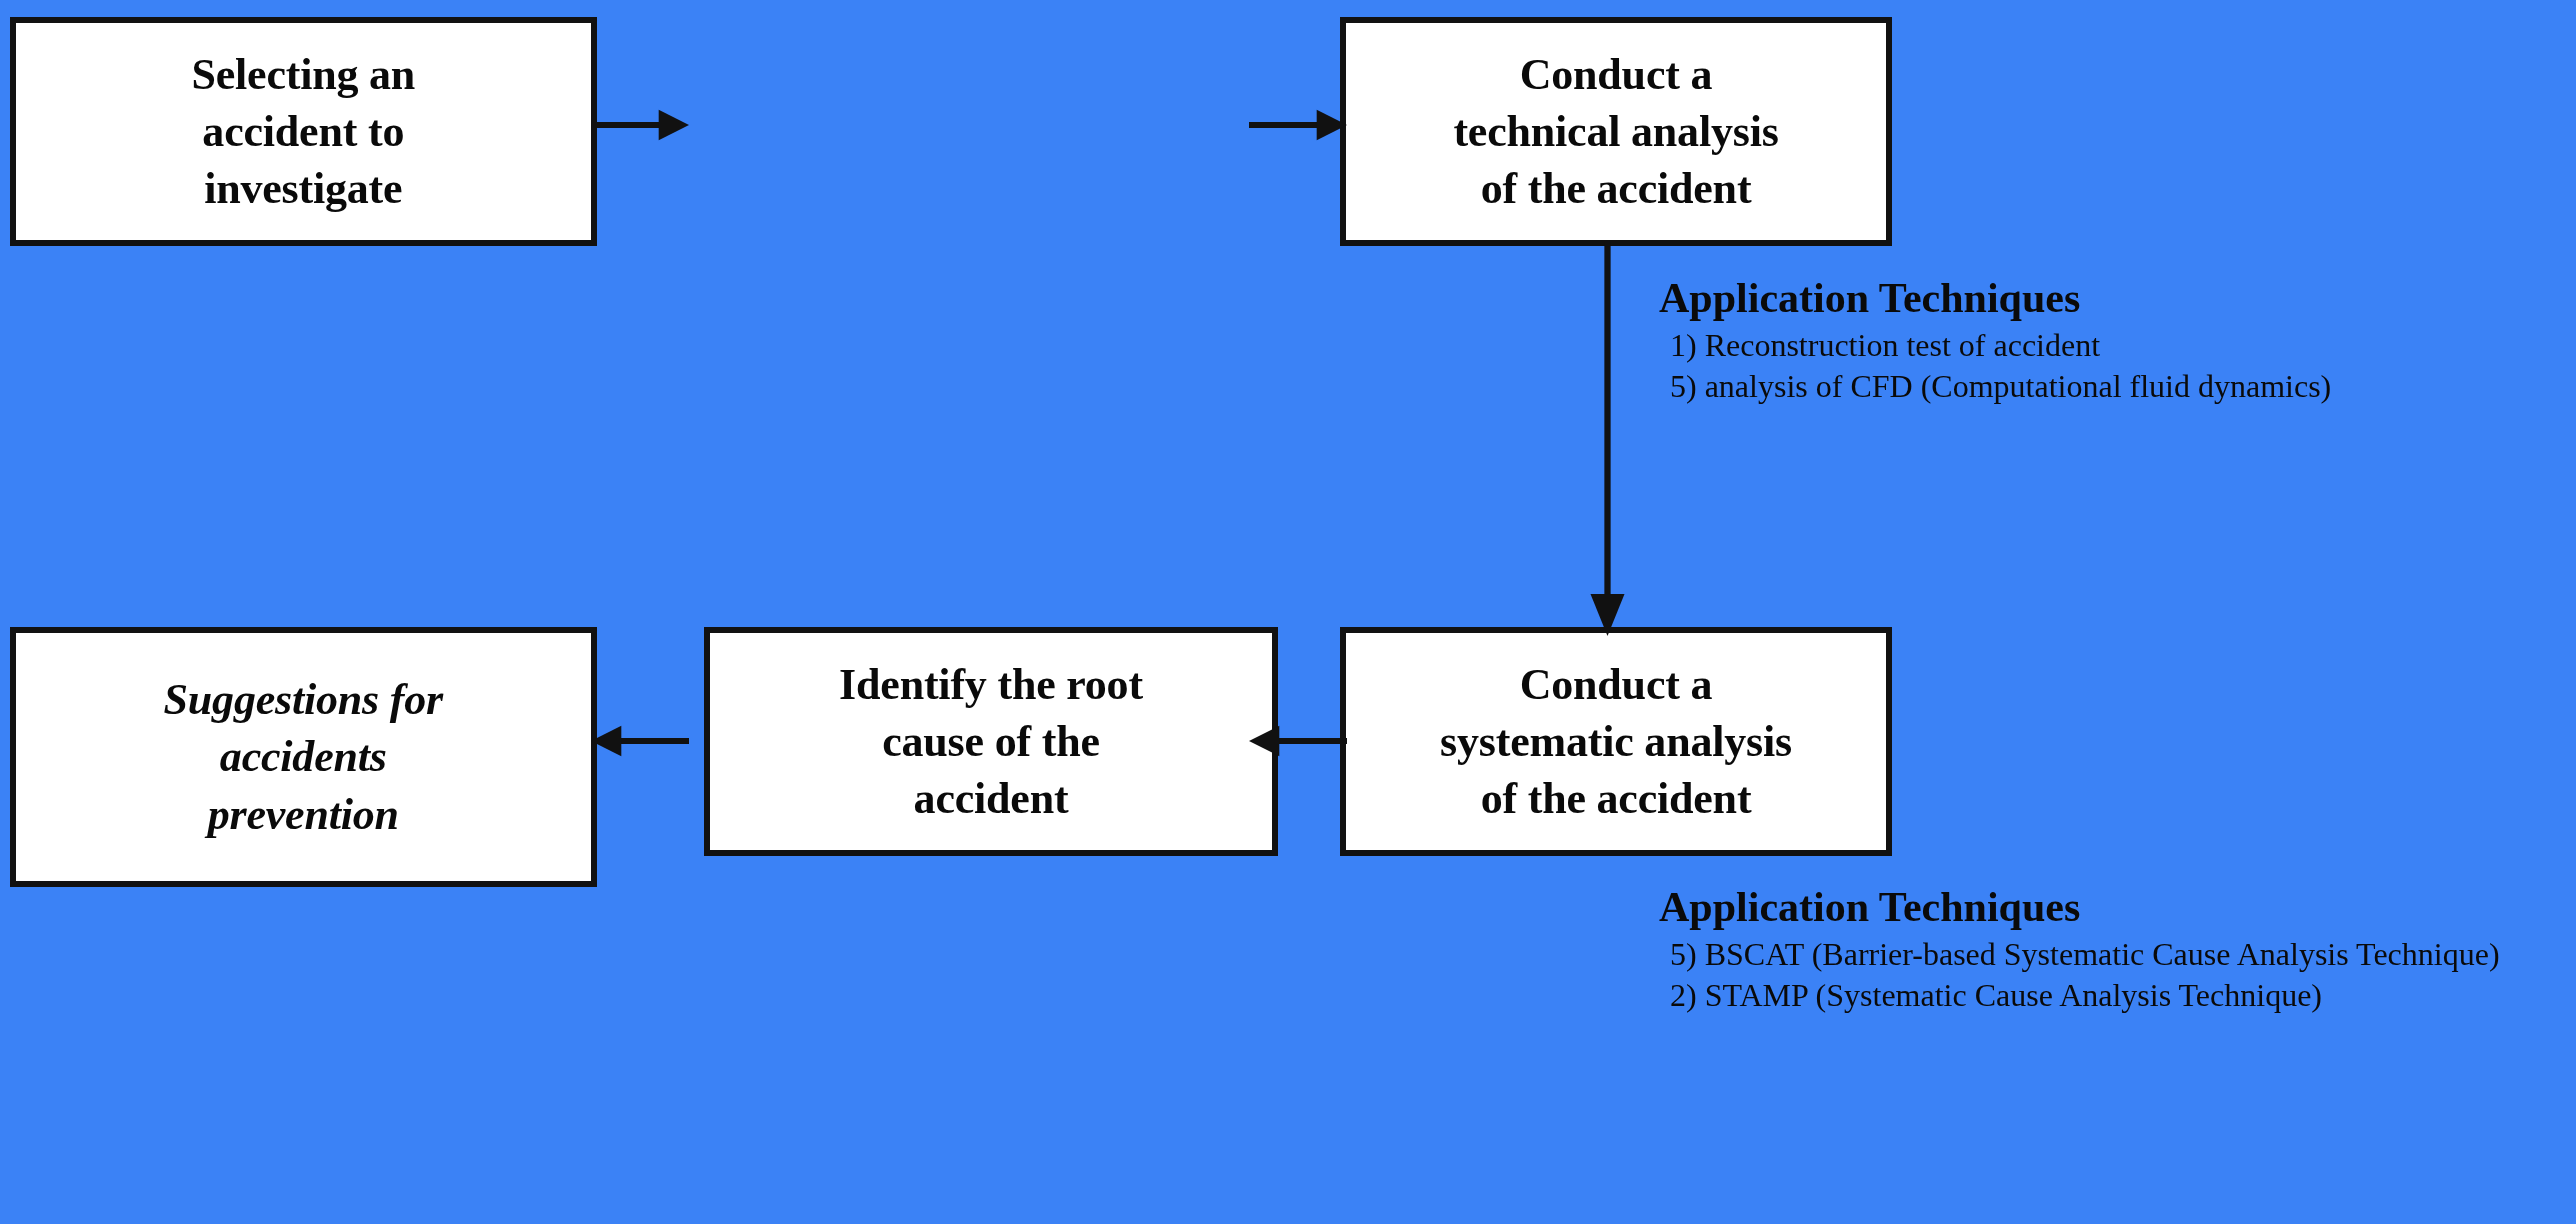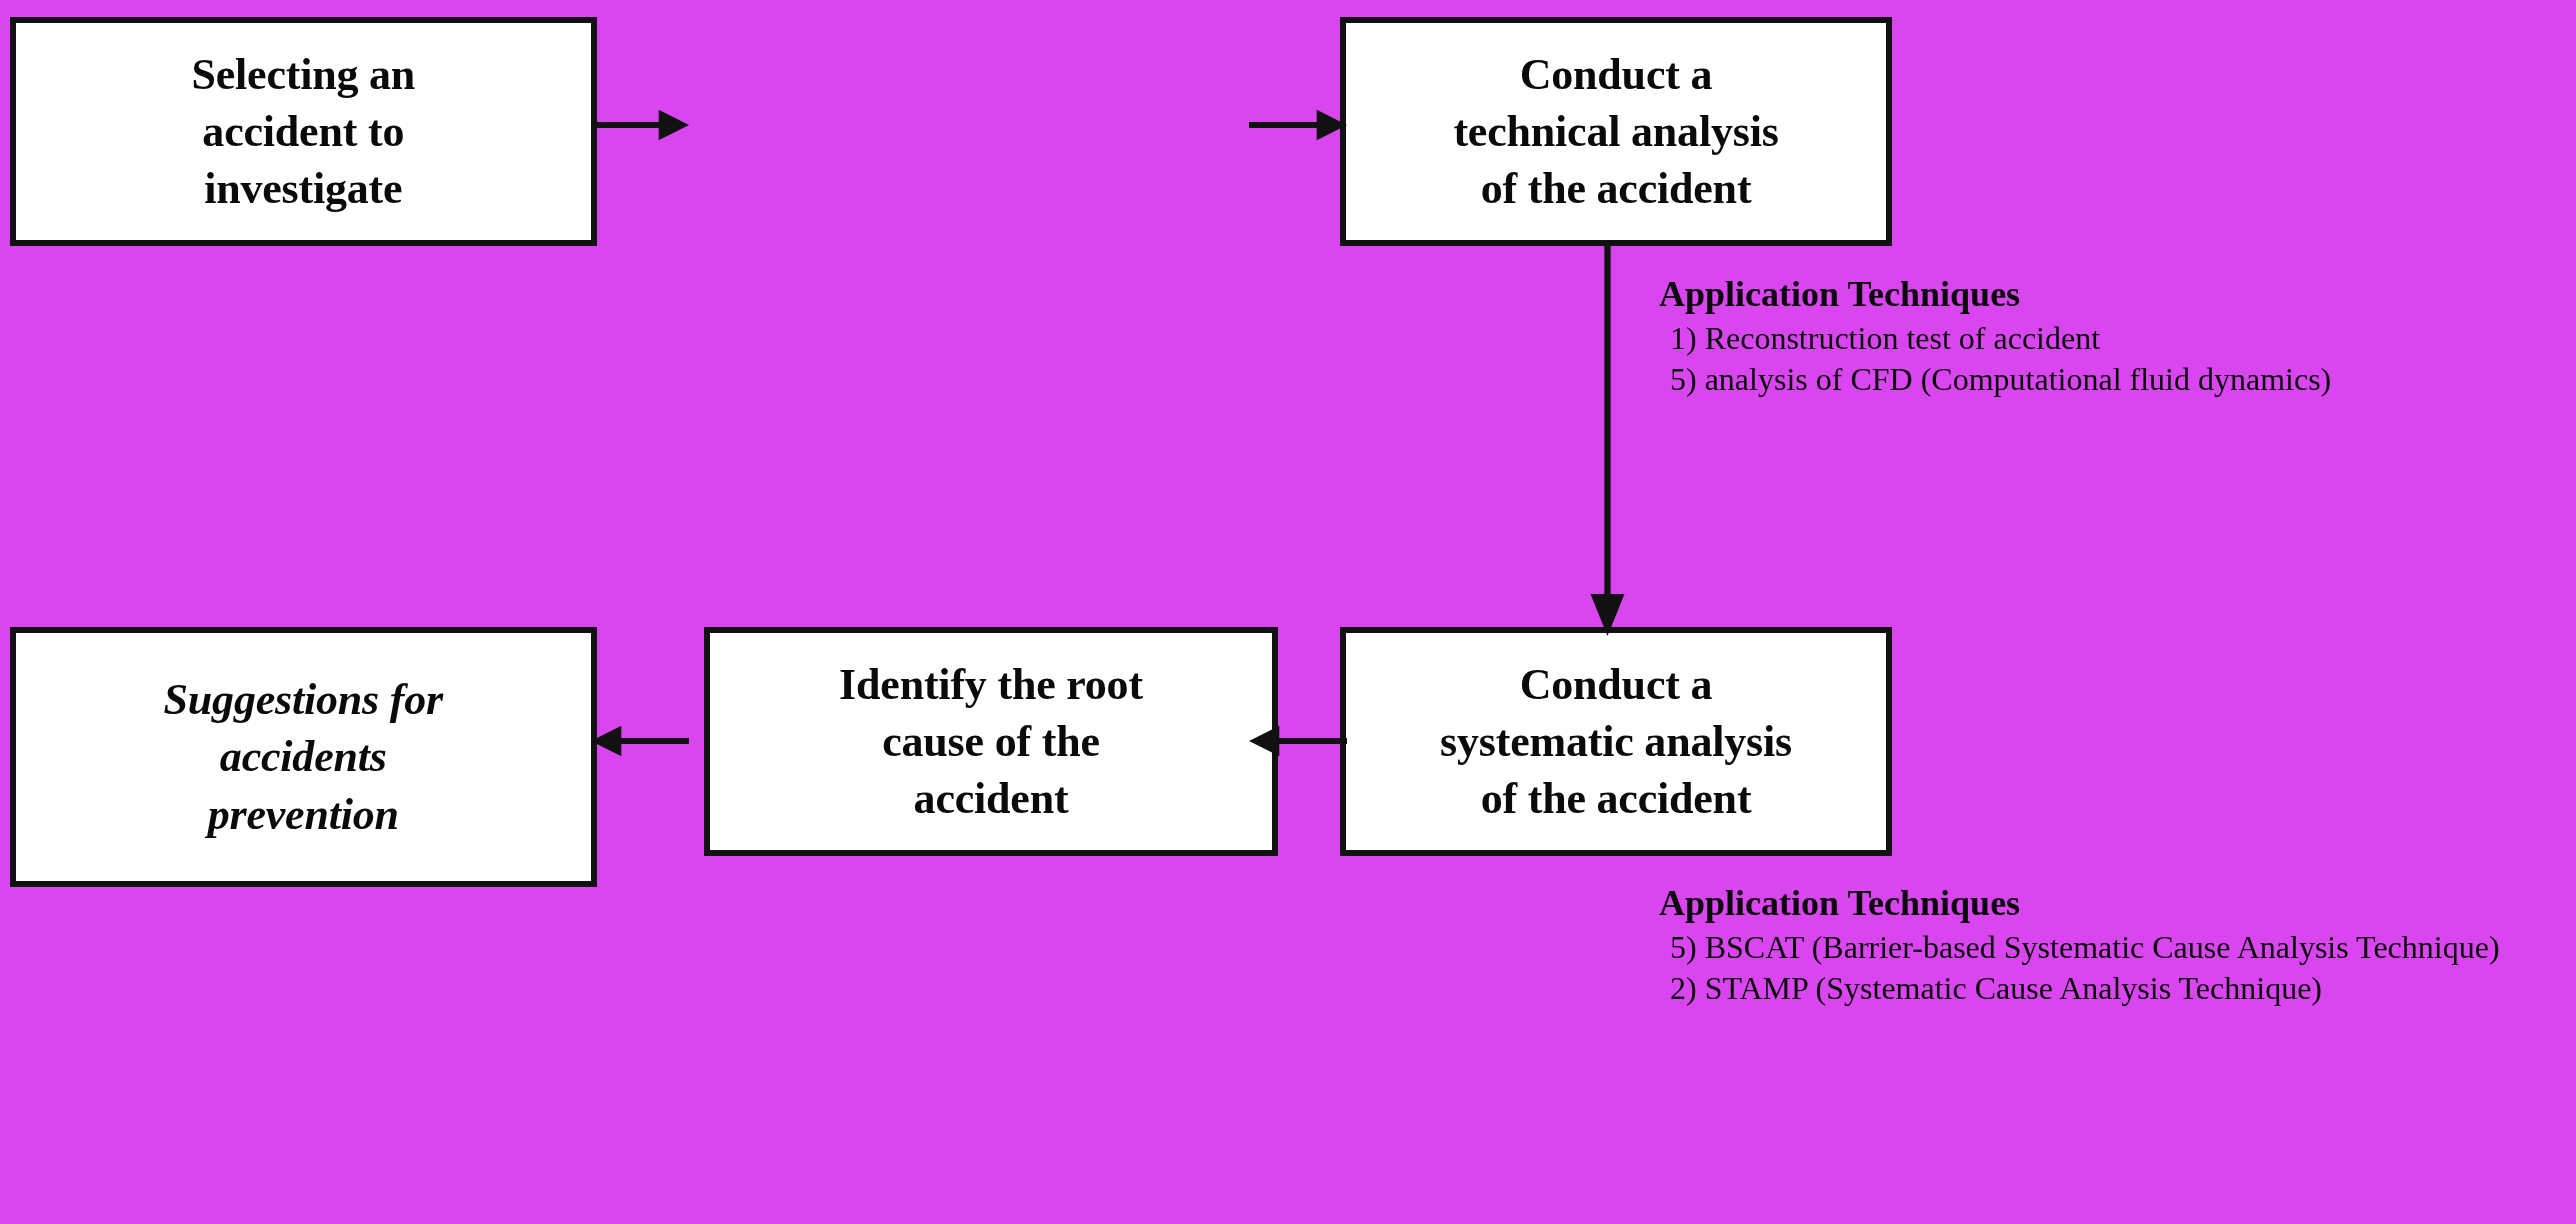--- a/index.html
+++ b/index.html
@@ -4,21 +4,21 @@
 <style>
   html, body {
     margin: 0;
     padding: 0;
     background: #ffffff;
   }
   #canvas {
     position: relative;
     width: 2576px;
     height: 1225px;
-    background: #d946ef;
+    background: #3b82f6;
     overflow: hidden;
     font-family: "Liberation Serif", "DejaVu Serif", serif;
     color: #0a0a0a;
   }
 
   
   .pbox {
     position: absolute;
     box-sizing: border-box;
     border: 6.3px solid #111111;
@@ -61,21 +61,21 @@
   
   .annot {
     position: absolute;
     width: 904px;
   }
   #annot-technical  { left: 1659px; top: 274px; }
   #annot-systematic { left: 1659px; top: 883px; }
 
   .annot-title {
     font-weight: bold;
-    font-size: 36px;
+    font-size: 42px;
     line-height: 1.16;
     margin: 0 0 3.6px 0;
     white-space: nowrap;
   }
   .annot-list {
     list-style: none;
     margin: 0;
     padding: 0;
   }
   .annot-list li {

